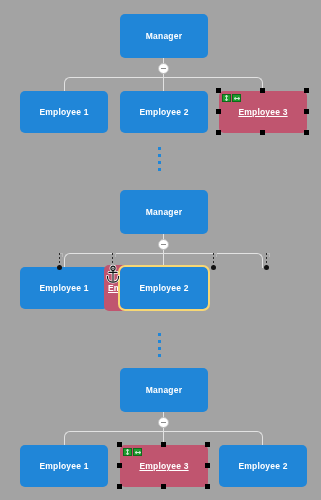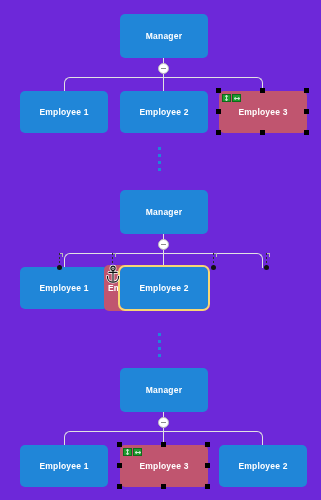--- a/index.html
+++ b/index.html
@@ -2,40 +2,40 @@
 <html><head>
 <meta charset="utf-8">
 <style>
   * { box-sizing: border-box; margin: 0; padding: 0; }
   html, body {
     width: 321px; height: 500px;
     background: #ffffff;
     font-family: "Liberation Sans", sans-serif;
     overflow: hidden;
   }
-  .canvas { position: relative; width: 321px; height: 500px; background: #6d28d9; padding-left: 44px; }
+  .canvas { position: relative; width: 321px; height: 500px; background: #a3a3a3; padding-left: 44px; }
 
   .panel { position: absolute; left: 0; width: 321px; }
 
   
   .node {
     position: absolute;
     border-radius: 5px;
     display: flex;
     align-items: center;
     justify-content: center;
     font-size: 8.5px;
     font-weight: bold;
     color: #ffffff;
     letter-spacing: .2px;
     text-align: center;
     user-select: none;
   }
   .node.blue { background: #2086d8; }
-  .node.red  { background: #c0556f; }
+  .node.red  { background: #c0556f; text-decoration: underline; }
   .node.drop-target {
     outline: 2px solid #f7d774;
     outline-offset: 0px;
     z-index: 6;
   }
 
   
   .conn {
     position: absolute;
     background: #e2e2e2;

